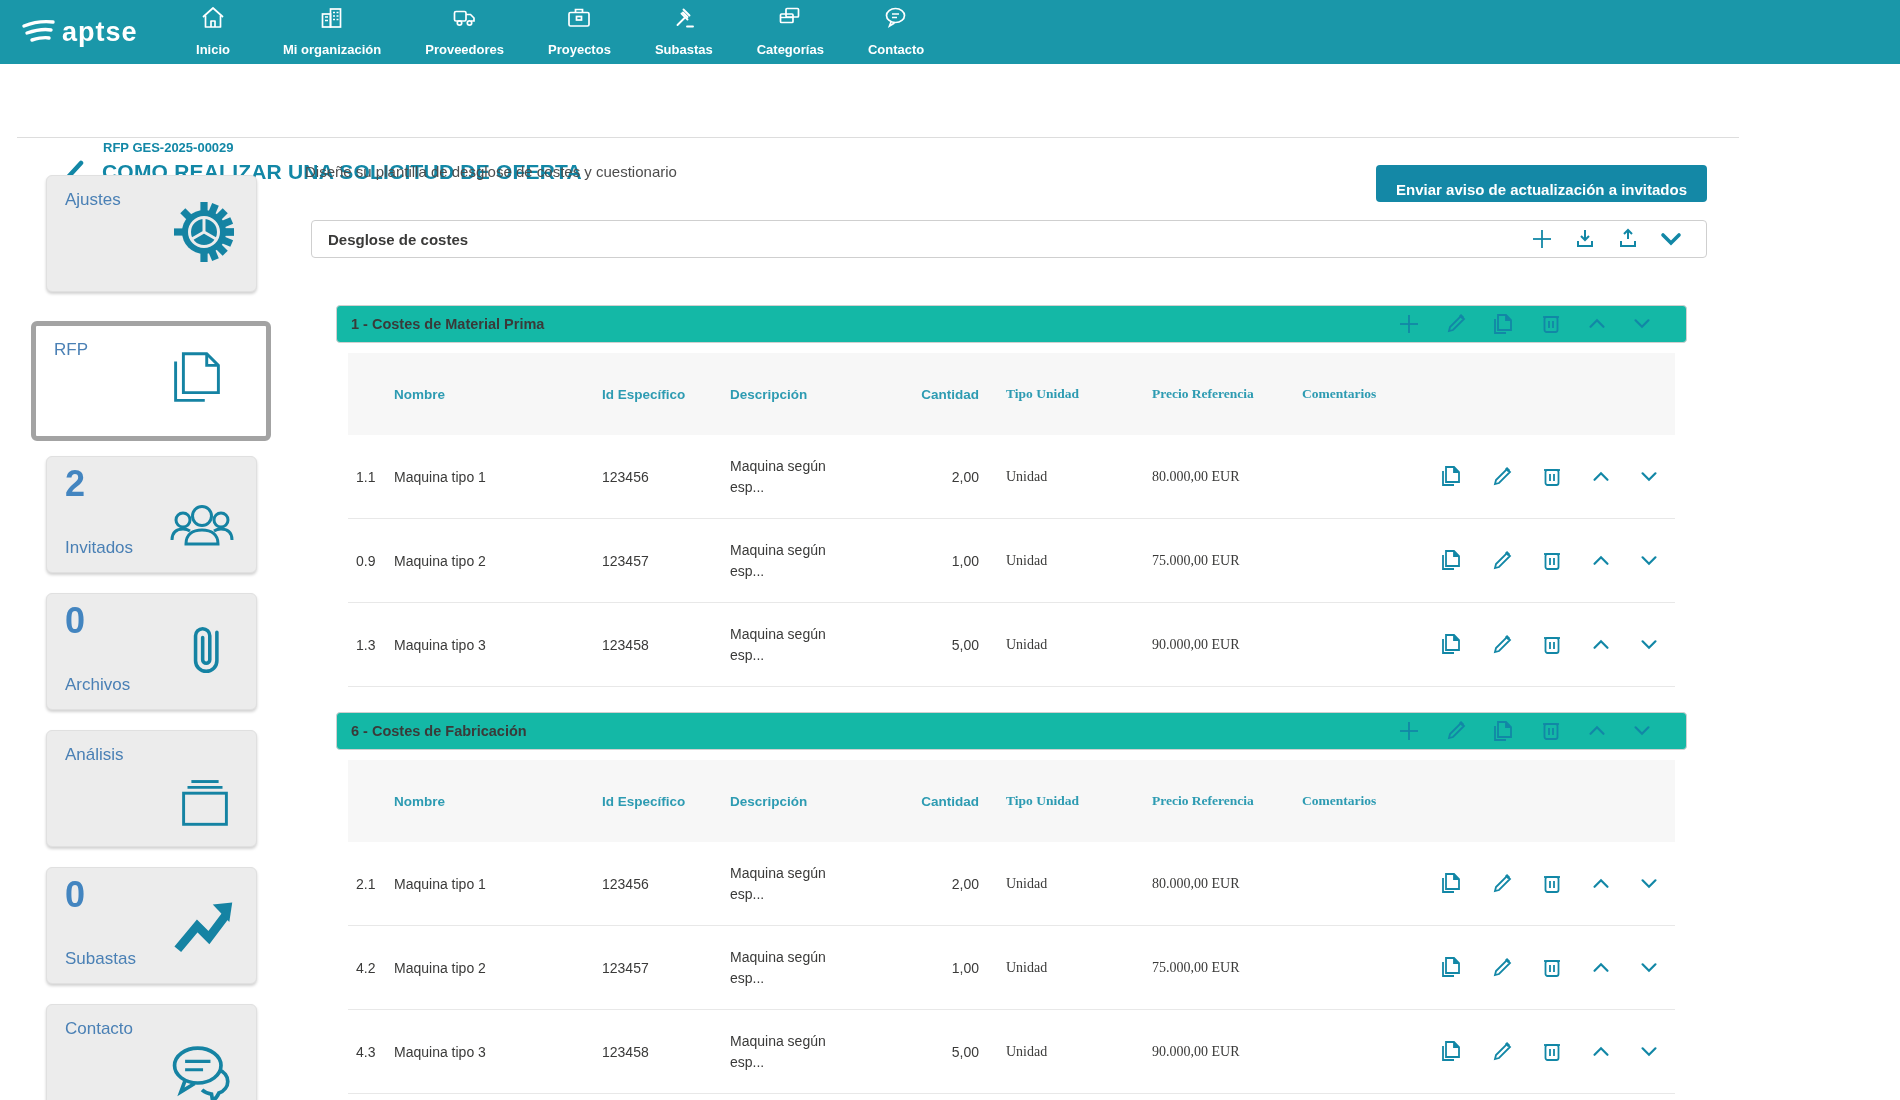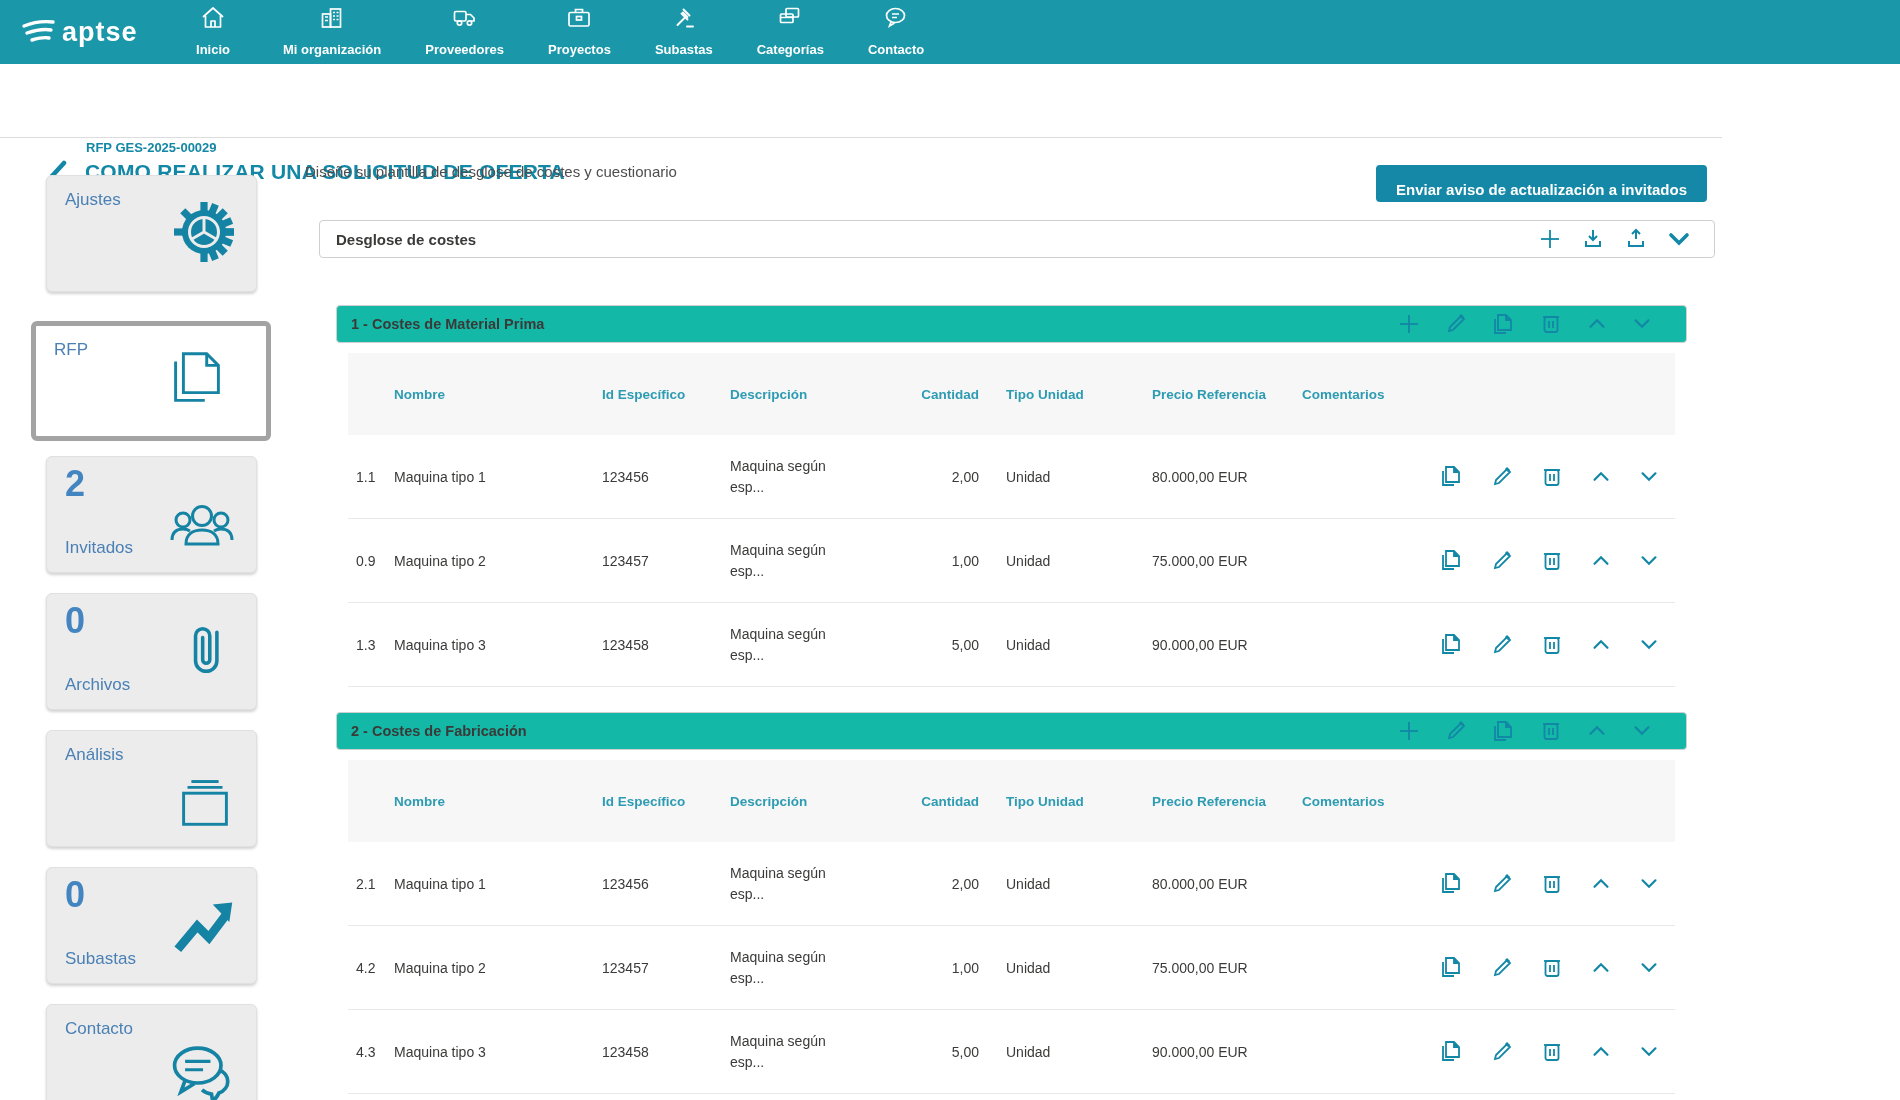--- a/index.html
+++ b/index.html
@@ -11,21 +11,21 @@
     background:#1A97A9; display:flex; align-items:center; }
   .logo { width:165px; display:flex; align-items:center; justify-content:center; cursor:pointer; }
   .logo svg { display:block; }
   .nav { display:flex; align-items:flex-end; height:64px; }
   .nav-item { display:flex; flex-direction:column; align-items:center; justify-content:center;
     color:#fff; padding:6px 22px 7px; cursor:pointer; min-width:96px;gap:8px; }
   .nav-item .nicon { height:28px; display:flex; align-items:center; }
   .nav-item .nlabel { font-size:13px; font-weight:700; margin-top:2px; white-space:nowrap; }
 
   
-  .pagehead { position:absolute; left:0; top:64px; width:1722px; height:74px;
+  .pagehead { position:absolute; left:17px; top:64px; width:1722px; height:74px;
     background:#fff; border-bottom:1px solid #ddd; }
   .back { position:absolute; left:48px; top:96px; cursor:pointer; }
   .crumb { position:absolute; left:86px; top:76px; font-size:13px; font-weight:700; color:#1287A6; }
   .ptitle { position:absolute; left:85px; top:96px; font-size:21px; font-weight:700; color:#1287A6; letter-spacing:.2px; }
 
   
   .sidebar { position:absolute; left:0; top:138px; width:300px; }
   .card { position:absolute; left:46px; width:211px; height:117px;
     background:#ececec; border:1px solid #e0e0e0; border-radius:6px;
     box-shadow:0 2px 3px rgba(0,0,0,.18); cursor:pointer; }
@@ -37,21 +37,21 @@
   .card .cicon.low { top:62%; }
 
   
   .main { position:absolute; left:305px; top:138px; width:1402px; }
   .introrow { position:relative; height:82px; }
   .subtitle { position:absolute; left:0; top:25px; font-size:15px; color:#4d4d4d; }
   .notify-btn { position:absolute; right:0; top:27px; height:37px; padding:16px 20px;
     background:#1488A6; color:#fff; border:none; border-radius:4px;
     font-size:15px; font-weight:700; font-family:inherit; cursor:pointer; }
 
-  .toolbar { position:relative; margin-left:14px; width:1396px; height:38px;
+  .toolbar { position:relative; margin-left:6px; width:1396px; height:38px;
     border:1px solid #cfcfcf; border-radius:4px; background:#fff;
     display:flex; align-items:center; }
   .toolbar .ttitle { font-size:15px; font-weight:700; padding-left:16px; color:#3a3a39; }
   .toolbar .ticons { margin-left:auto; display:flex; align-items:center; gap:17px; padding-right:22px; }
 
   .sections { margin-left:31px; width:1351px; }
   .section-head { margin-top:47px; height:38px; border:1px solid #d0d0d0; border-radius:4px;
     background:#14b8a6; display:flex; align-items:center; }
   .section-head.second { margin-top:25px; }
   .section-head .stitle { font-size:14.5px; font-weight:700; padding-left:14px; }
@@ -60,21 +60,21 @@
   .tbl { margin:10px 12px 0 12px; }
   .trow { display:grid;
     grid-template-columns:46px 208px 128px 170px 85px 146px 150px 150px 1fr;
     align-items:center; }
   .thead { height:82px; background:#f7f7f7; }
   .thead .cell { color:#2D9BB2; font-size:13.5px; font-weight:700; }
   .tbody { height:84px; border-bottom:1px solid #e8e8e8; background:#fff; font-size:14px; }
   .cell { padding-right:6px; }
   .cell.num { text-align:right; }
   .cell.desc { max-width:128px; line-height:1.45; }
-  .cell.c-tipo, .cell.c-precio, .cell.c-coment { padding-left:21px; }
+  .cell.c-tipo, .cell.c-precio, .cell.c-coment { padding-left:21px;font-family:Liberation Serif, serif; }
   .ricons { display:flex; align-items:center; gap:24px; justify-content:flex-end; padding-right:14px; }
 
   .ic { color:#1287A6; cursor:pointer; display:inline-flex; }
   .ic svg { display:block; }
 </style>
 </head>
 <body>
 
 <svg width="0" height="0" style="position:absolute">
   <defs>
@@ -531,21 +531,21 @@
           <span class="ic">
               <svg width="24" height="24" viewBox="0 0 26 26">
                 <use href="#i-chev-dn"></use>
               </svg>
             </span>
         </div>
       </div>
     </div>
 
     <div class="section-head second">
-      <span class="stitle">2 - Costes de Fabricación</span>
+      <span class="stitle">6 - Costes de Fabricación</span>
       <span class="sicons">
         <span class="ic">
             <svg width="26" height="26" viewBox="0 0 26 26">
               <use href="#i-plus"></use>
             </svg>
           </span>
         <span class="ic">
             <svg width="26" height="26" viewBox="0 0 26 26">
               <use href="#i-pencil"></use>
             </svg>

